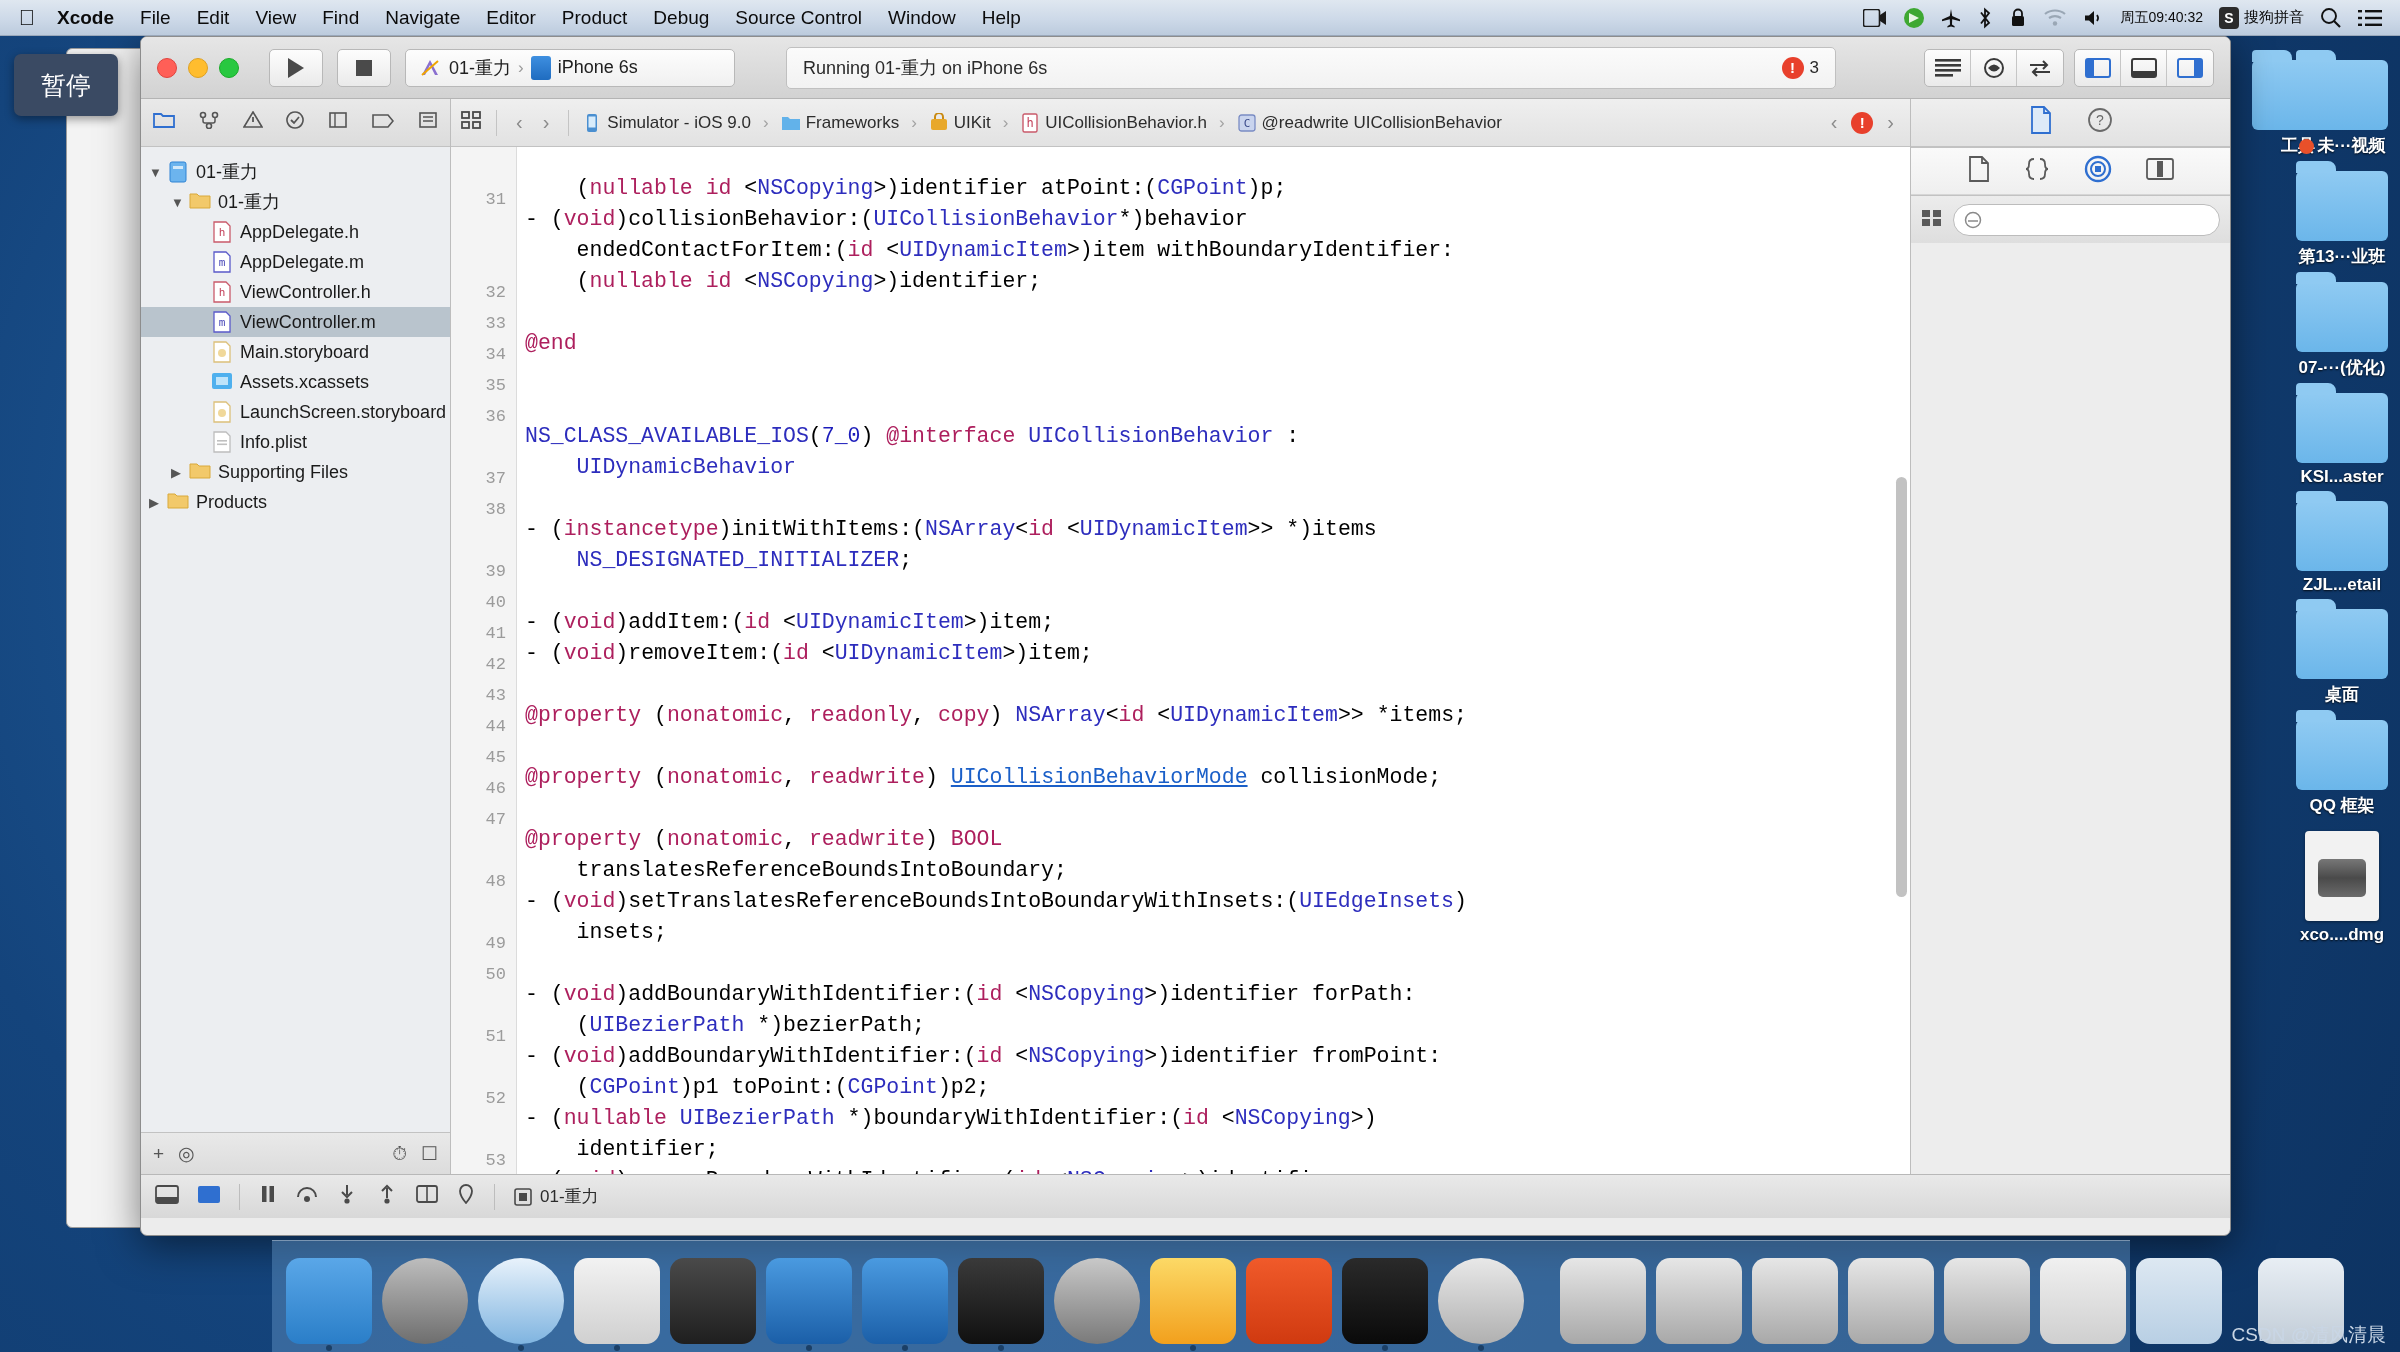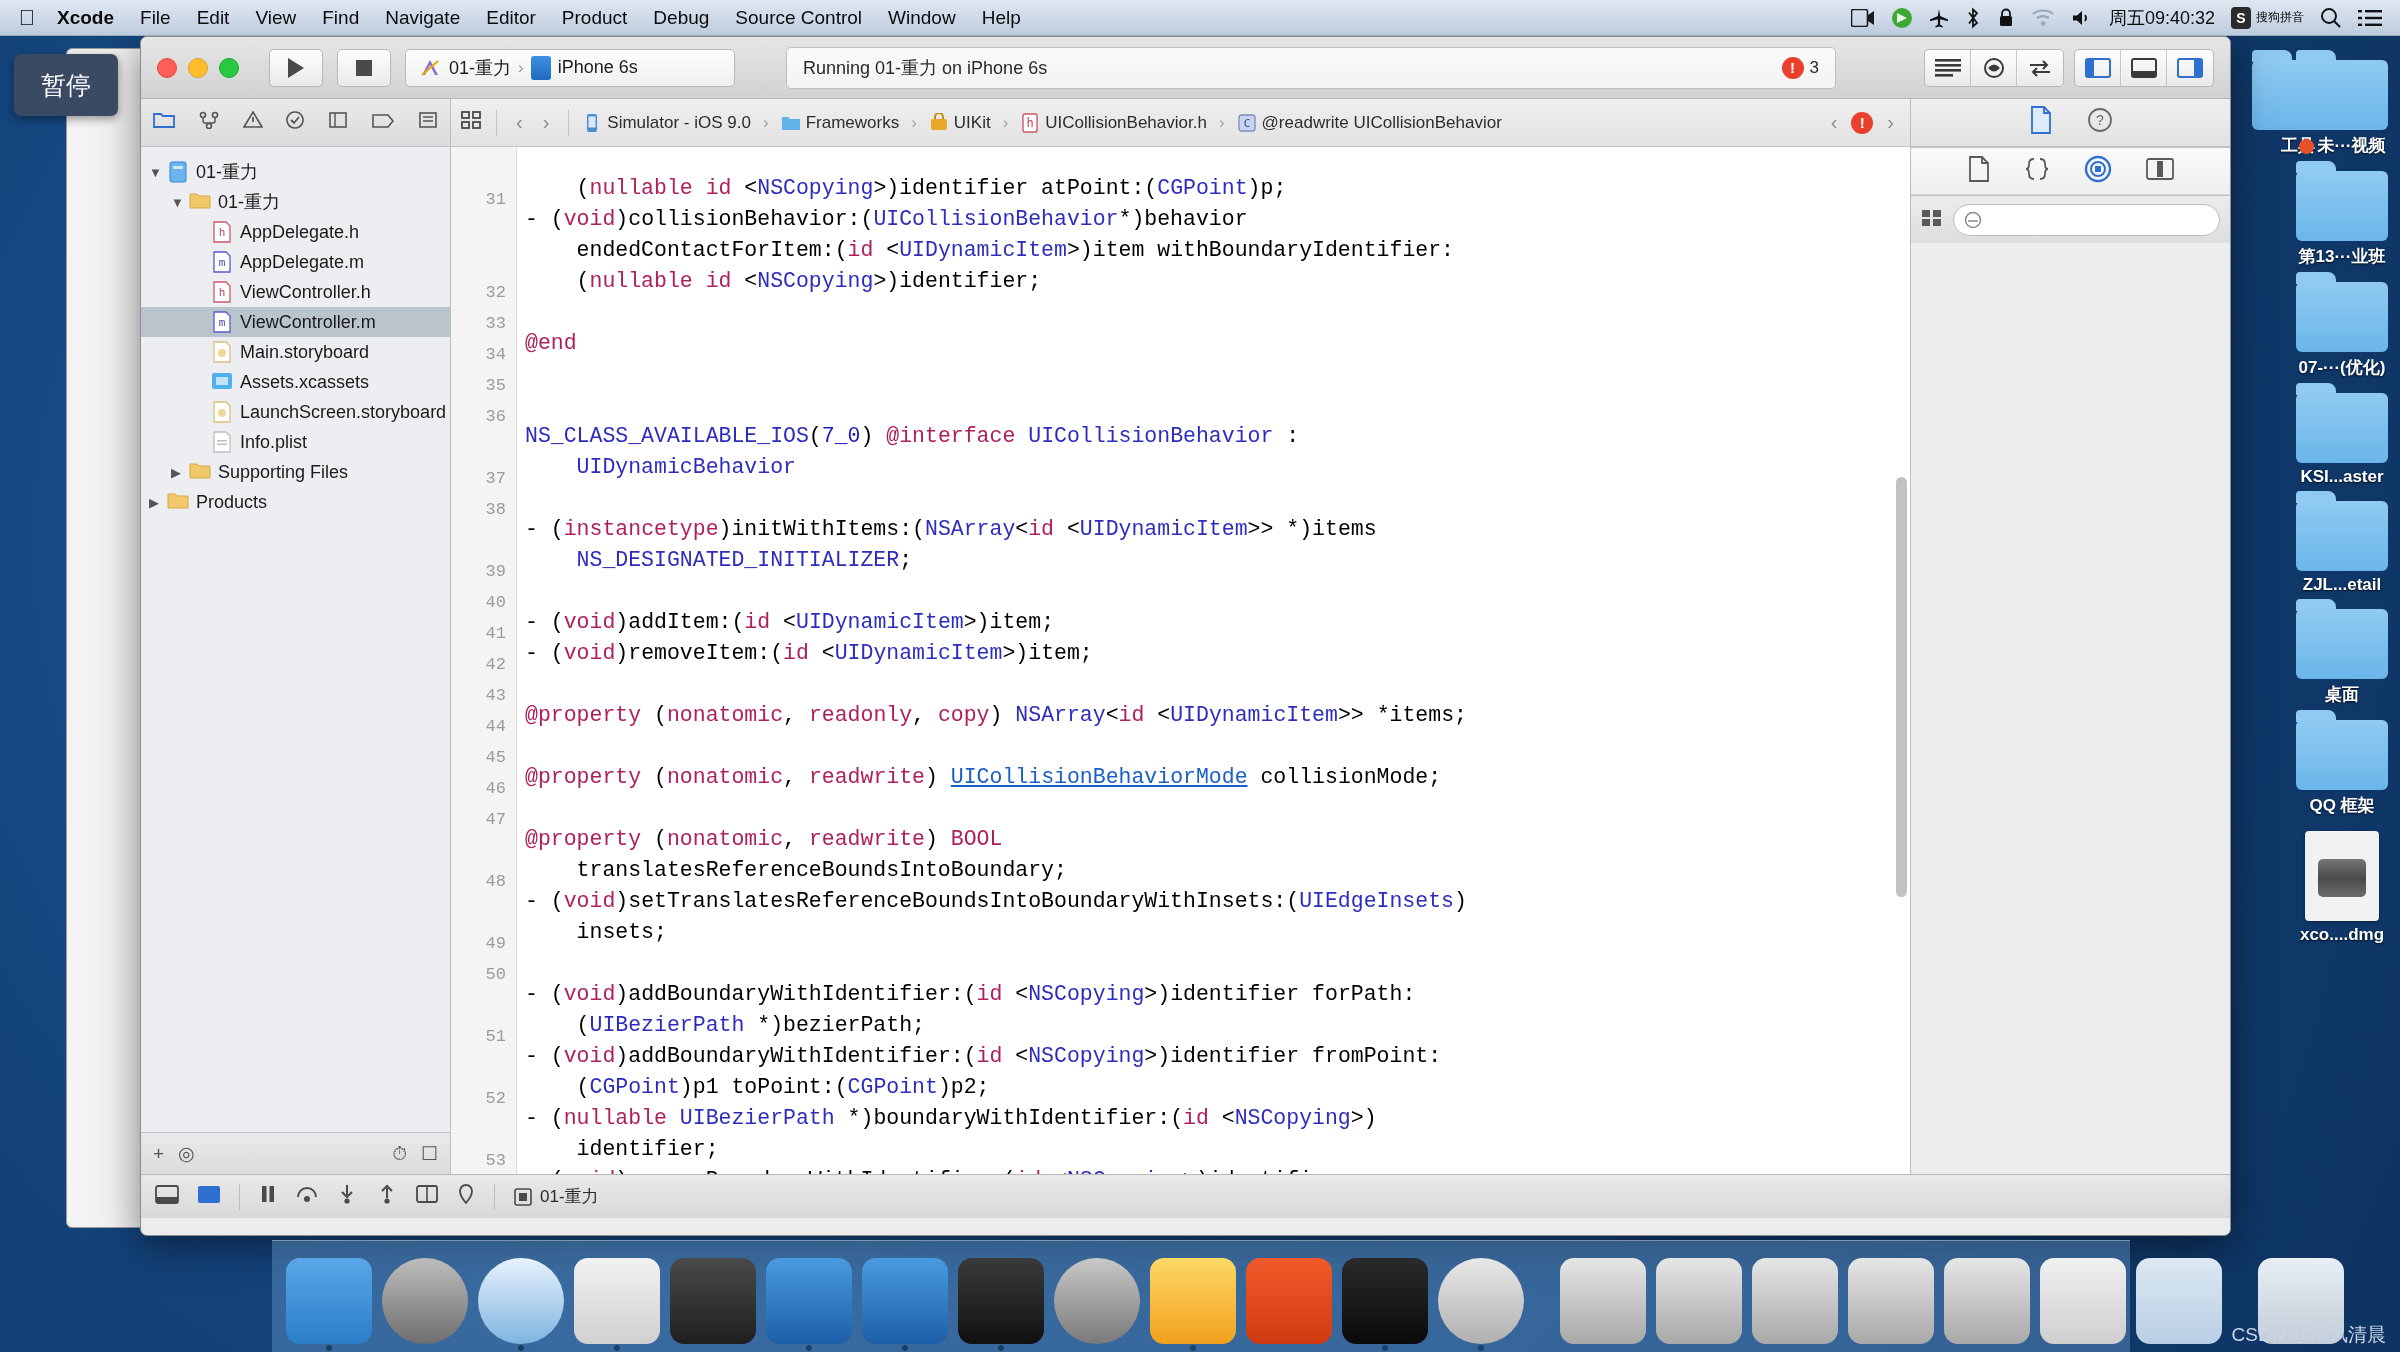--- a/index.html
+++ b/index.html
@@ -21,21 +21,21 @@
     background:linear-gradient(to bottom,#dfe7f0 0%,#cdd9e8 55%,#bccbdd 100%);
     border-bottom:1px solid #9aa8ba;
     display:flex; align-items:center; padding:0 10px;
     font-size:19px; color:#0b0b0b; z-index:40;
   }
   .mb-apple{ width:34px; text-align:center; font-size:22px; }
   .mb-item{ padding:0 13px; height:36px; line-height:36px; white-space:nowrap; }
   .mb-item.bold{ font-weight:bold; }
   .mb-right{ margin-left:auto; display:flex; align-items:center; gap:16px; padding-right:8px;}
   .mb-right .ic{ font-size:19px; line-height:1; display:flex; align-items:center;}
-  .mb-clock{ font-size:18px; letter-spacing:0px; }
+  .mb-clock{ font-size:14px; letter-spacing:0px; }
   .sogou{ display:flex; align-items:center; gap:5px;}
   .sogou-badge{
     background:#2b2b2b;color:#fff;border-radius:4px;font-size:14px;
     width:20px;height:22px;display:flex;align-items:center;justify-content:center;font-weight:bold;
   }
   
   .desk-col{ position:absolute; z-index:5; width:120px; text-align:center; }
   .desk-icon{ margin-bottom:14px; }
   .folder{
     width:92px; height:70px; margin:0 auto 4px;
@@ -302,21 +302,21 @@
     </div>
     <div class="ic">
       <svg width="22" height="18" viewBox="0 0 22 18">
           <path d="M2 6.5 L6 6.5 L11 2 L11 16 L6 11.5 L2 11.5 Z" fill="#111"></path>
           <path d="M14 6 A5 5 0 0 1 14 12" fill="none" stroke="#111" stroke-width="1.7"></path>
         </svg>
     </div>
     <div class="mb-clock">周五09:40:32</div>
     <div class="sogou">
       <span class="sogou-badge">S</span>
-      <span style="font-size:12px">搜狗拼音</span>
+      <span style="font-size:15px">搜狗拼音</span>
     </div>
     <div class="ic">
       <svg width="22" height="22" viewBox="0 0 22 22">
           <circle cx="9" cy="9" r="7" fill="none" stroke="#111" stroke-width="1.9"></circle>
           <line x1="14" y1="14" x2="20" y2="20" stroke="#111" stroke-width="2.1"></line>
         </svg>
     </div>
     <div class="ic">
       <svg width="24" height="20" viewBox="0 0 24 20">
           <g fill="#111">

